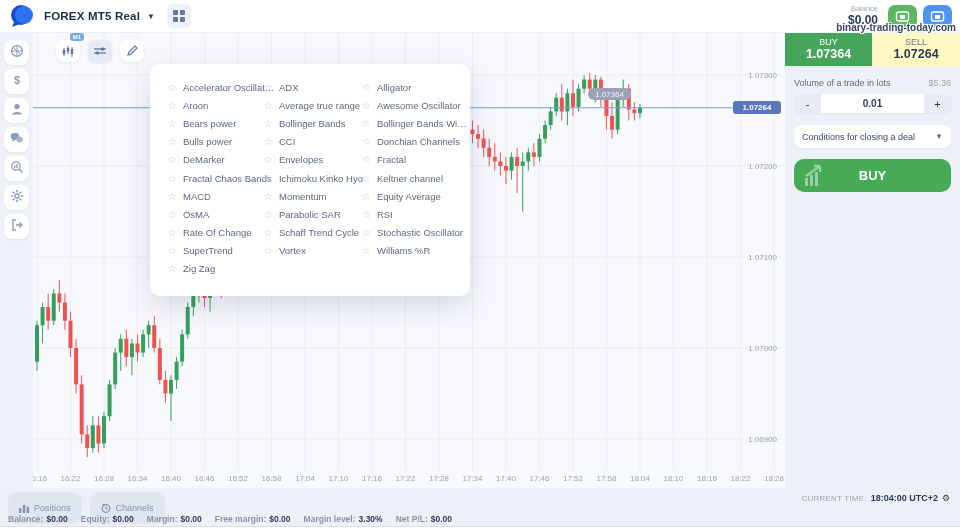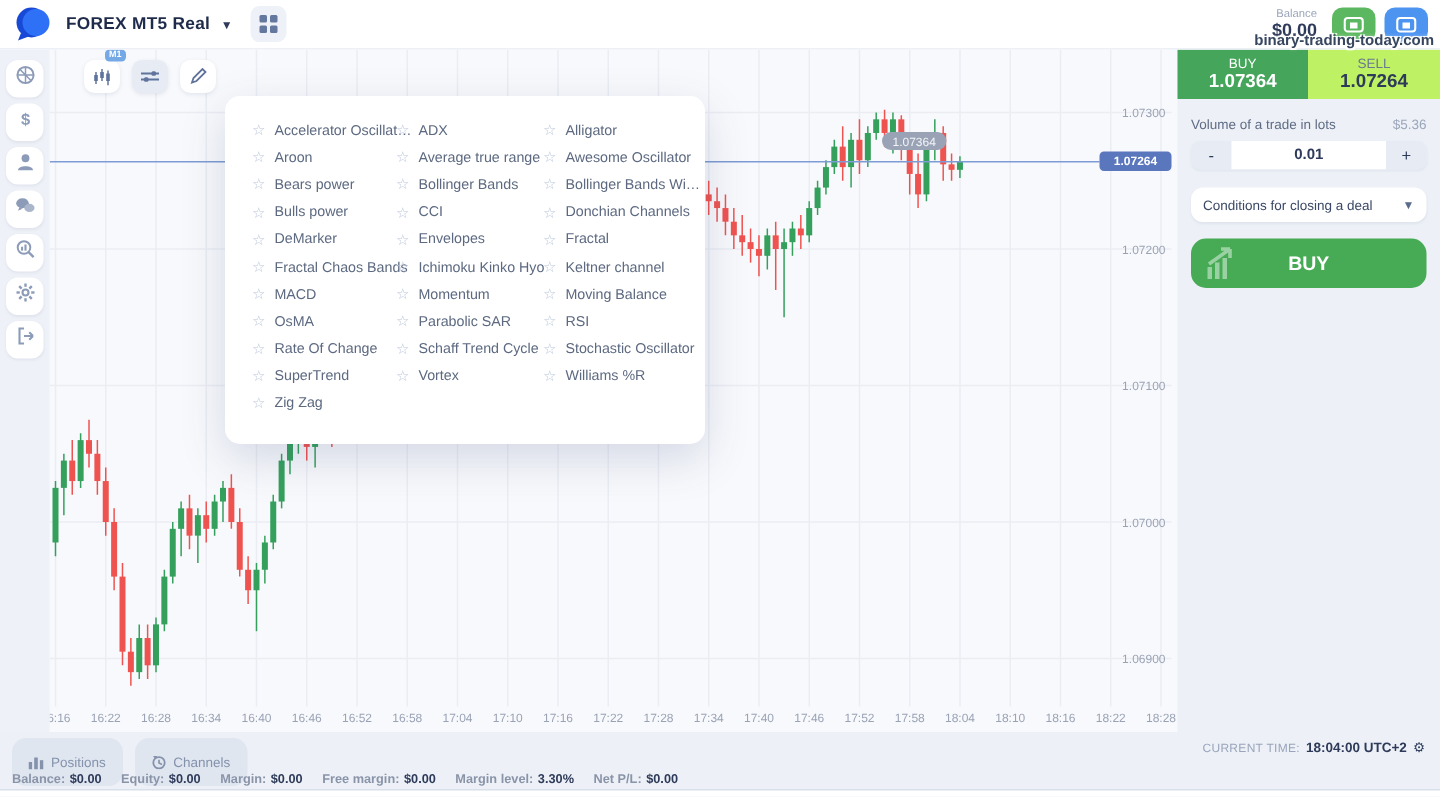--- a/index.html
+++ b/index.html
@@ -54,21 +54,21 @@
   .ind-col { position:absolute; top:14px; }
   .ind-col.c0 { left:18px; } .ind-col.c1 { left:114px; } .ind-col.c2 { left:212px; }
   .ind-item { display:flex; align-items:center; height:18.2px; cursor:pointer; white-space:nowrap; }
   .ind-star { font-size:10px; color:#bcc7db; margin-right:6px; }
   .ind-label { font-size:9.5px; color:#5c6980; }
 
   
   .trade-panel { position:absolute; left:785px; top:33px; width:175px; height:455px; background:#edf1f7; z-index:10; }
   .bs-widget { display:flex; height:33px; }
   .bs-buy { width:87px; background:#45a55b; color:#fff; text-align:center; cursor:pointer; }
-  .bs-sell { width:88px; background:#bef264; text-align:center; cursor:pointer; }
+  .bs-sell { width:88px; background:#fef9c3; text-align:center; cursor:pointer; }
   .bs-t { font-size:9px; margin-top:4px; }
   .bs-sell .bs-t { color:#6c788f; }
   .bs-p { font-size:12.5px; font-weight:bold; }
   .bs-sell .bs-p { color:#2e3a59; }
   .order-row { display:flex; justify-content:space-between; margin:11px 9px 0 9px; }
   .order-pill { width:73px; height:26px; border-radius:13px; font-size:7.5px; line-height:1.25; display:flex; align-items:center; justify-content:center; text-align:center; cursor:pointer; }
   .order-pill.active { background:#5977c7; color:#fff; }
   .order-pill.inactive { background:#e2e8f2; color:#a9b4c8; }
   .vol-row { display:flex; justify-content:space-between; margin:12px 9px 0 9px; align-items:baseline; }
   .vol-label { font-size:9px; color:#5f6b85; }
@@ -614,21 +614,21 @@
         <div class="ind-item">
           <span class="ind-star">☆</span>
           <span class="ind-label">Fractal</span>
         </div>
         <div class="ind-item">
           <span class="ind-star">☆</span>
           <span class="ind-label">Keltner channel</span>
         </div>
         <div class="ind-item">
           <span class="ind-star">☆</span>
-          <span class="ind-label">Moving Balance</span>
+          <span class="ind-label">Equity Average</span>
         </div>
         <div class="ind-item">
           <span class="ind-star">☆</span>
           <span class="ind-label">RSI</span>
         </div>
         <div class="ind-item">
           <span class="ind-star">☆</span>
           <span class="ind-label">Stochastic Oscillator</span>
         </div>
         <div class="ind-item">

